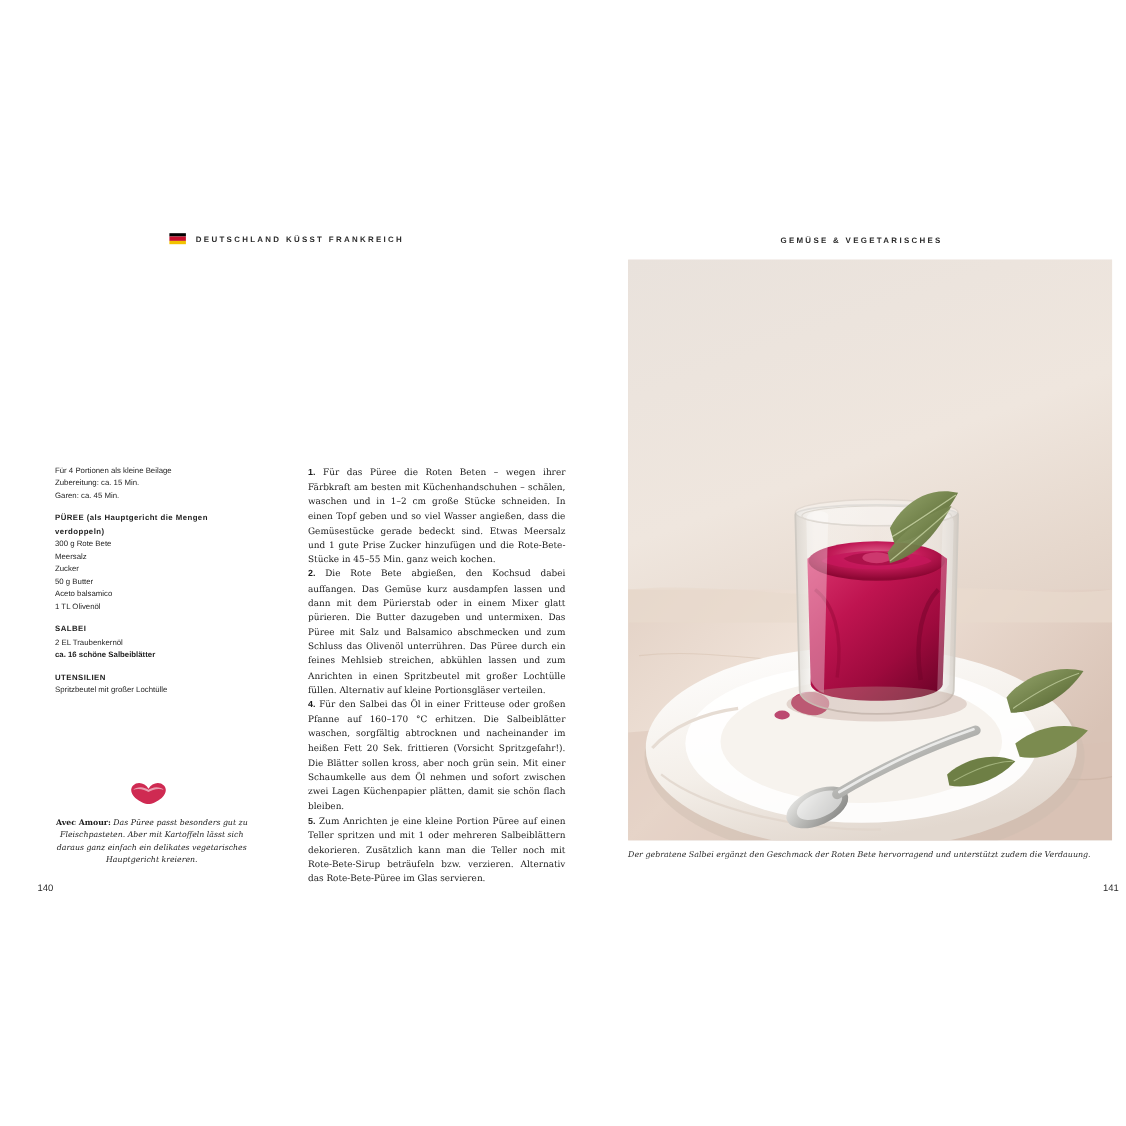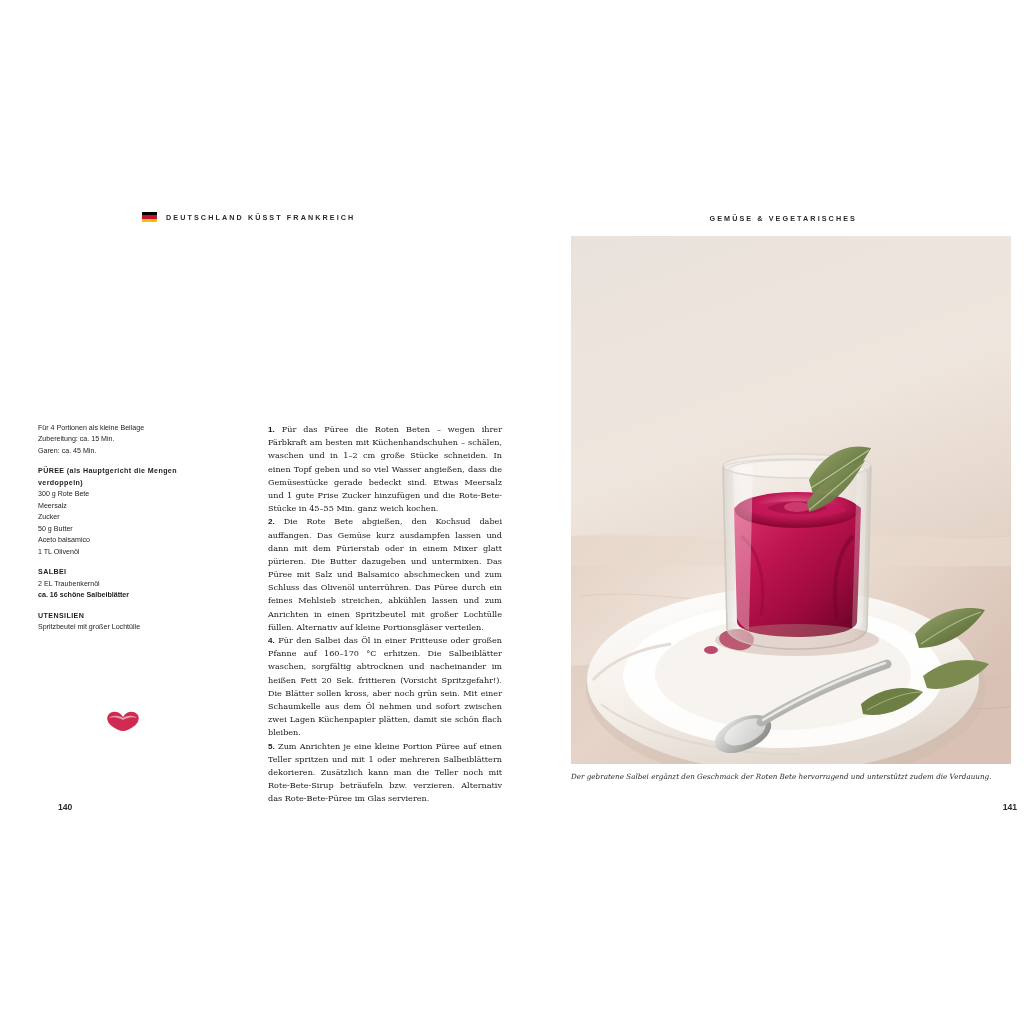--- a/index.html
+++ b/index.html
@@ -16,21 +16,21 @@
   }
   .spread {
     position: relative;
     width: 1024px;
     height: 1024px;
   }
 
   
   .page-left {
     position: absolute;
-    left: 4px; top: 0;
+    left: 16px; top: 0;
     width: 512px; height: 724px;
   }
   .chapter-line {
     position: absolute;
     left: 138px; top: 212px;
     display: flex;
     align-items: center;
     gap: 9px;
   }
   .flag {
@@ -131,23 +131,22 @@
     text-align: justify;
     color: #1a1a1a;
     margin-left: 40px;
   }
   .col-right p { margin: 0; }
   .col-right .num { font-weight: 700; font-family: "Liberation Sans", sans-serif; }
 
   .folio {
     position: absolute;
     font-size: 8.6px;
-    font-weight: 700;
+    font-weight: 400;
     color: #2a2a2a;
-    margin-left: 36px;
   }
   .folio-left { left: 18px; top: 802px; }
   .folio-right { right: 18px; top: 802px; }
 
   
   .page-right {
     position: absolute;
     left: 523px; top: 0;
     width: 512px; height: 840px;
   }
@@ -221,20 +220,23 @@
       <p>Spritzbeutel mit großer Lochtülle</p>
     </div>
 
     <div class="lips">
       <svg viewBox="0 0 68 44" width="34" height="22" xmlns="http://www.w3.org/2000/svg">
         <path d="M34 14 C28 3 14 0 6 8 C0 14 2 24 10 31 C18 38 28 42 34 42 C40 42 50 38 58 31 C66 24 68 14 62 8 C54 0 40 3 34 14 Z" fill="#cf2a52"></path>
         <path d="M6 16 C16 12 28 16 34 20 C40 16 52 12 62 16 C58 12 48 10 40 13 C36 14 34 16 34 16 C34 16 32 14 28 13 C20 10 10 12 6 16 Z" fill="#ffffff" opacity="0.55"></path>
       </svg>
     </div>
 
+    <div class="avec">
+      <b>Avec Amour:</b><span> Das Püree passt besonders gut zu Fleischpasteten. Aber mit Kartoffeln lässt sich daraus ganz einfach ein delikates vegetarisches Hauptgericht kreieren.</span>
+    </div>
 
     <div class="col-right">
       <p><span class="num">1.</span><span> Für das Püree die Roten Beten – wegen ihrer Färbkraft am besten mit Küchenhandschuhen – schälen, waschen und in 1–2 cm große Stücke schneiden. In einen Topf geben und so viel Wasser angießen, dass die Gemüsestücke gerade bedeckt sind. Etwas Meersalz und 1 gute Prise Zucker hinzufügen und die Rote-Bete-Stücke in 45–55 Min. ganz weich kochen.</span></p>
       <p><span class="num">2.</span><span> Die Rote Bete abgießen, den Kochsud dabei auffangen. Das Gemüse kurz ausdampfen lassen und dann mit dem Pürierstab oder in einem Mixer glatt pürieren. Die Butter dazugeben und untermixen. Das Püree mit Salz und Balsamico abschmecken und zum Schluss das Olivenöl unterrühren. Das Püree durch ein feines Mehlsieb streichen, abkühlen lassen und zum Anrichten in einen Spritzbeutel mit großer Lochtülle füllen. Alternativ auf kleine Portionsgläser verteilen.</span></p>
       <p><span class="num">4.</span><span> Für den Salbei das Öl in einer Fritteuse oder großen Pfanne auf 160–170 °C erhitzen. Die Salbeiblätter waschen, sorgfältig abtrocknen und nacheinander im heißen Fett 20 Sek. frittieren (Vorsicht Spritzgefahr!). Die Blätter sollen kross, aber noch grün sein. Mit einer Schaumkelle aus dem Öl nehmen und sofort zwischen zwei Lagen Küchenpapier plätten, damit sie schön flach bleiben.</span></p>
       <p><span class="num">5.</span><span> Zum Anrichten je eine kleine Portion Püree auf einen Teller spritzen und mit 1 oder mehreren Salbeiblättern dekorieren. Zusätzlich kann man die Teller noch mit Rote-Bete-Sirup beträufeln bzw. verzieren. Alternativ das Rote-Bete-Püree im Glas servieren.</span></p>
     </div>
 
     <div class="folio folio-left">140</div>
   </div>

